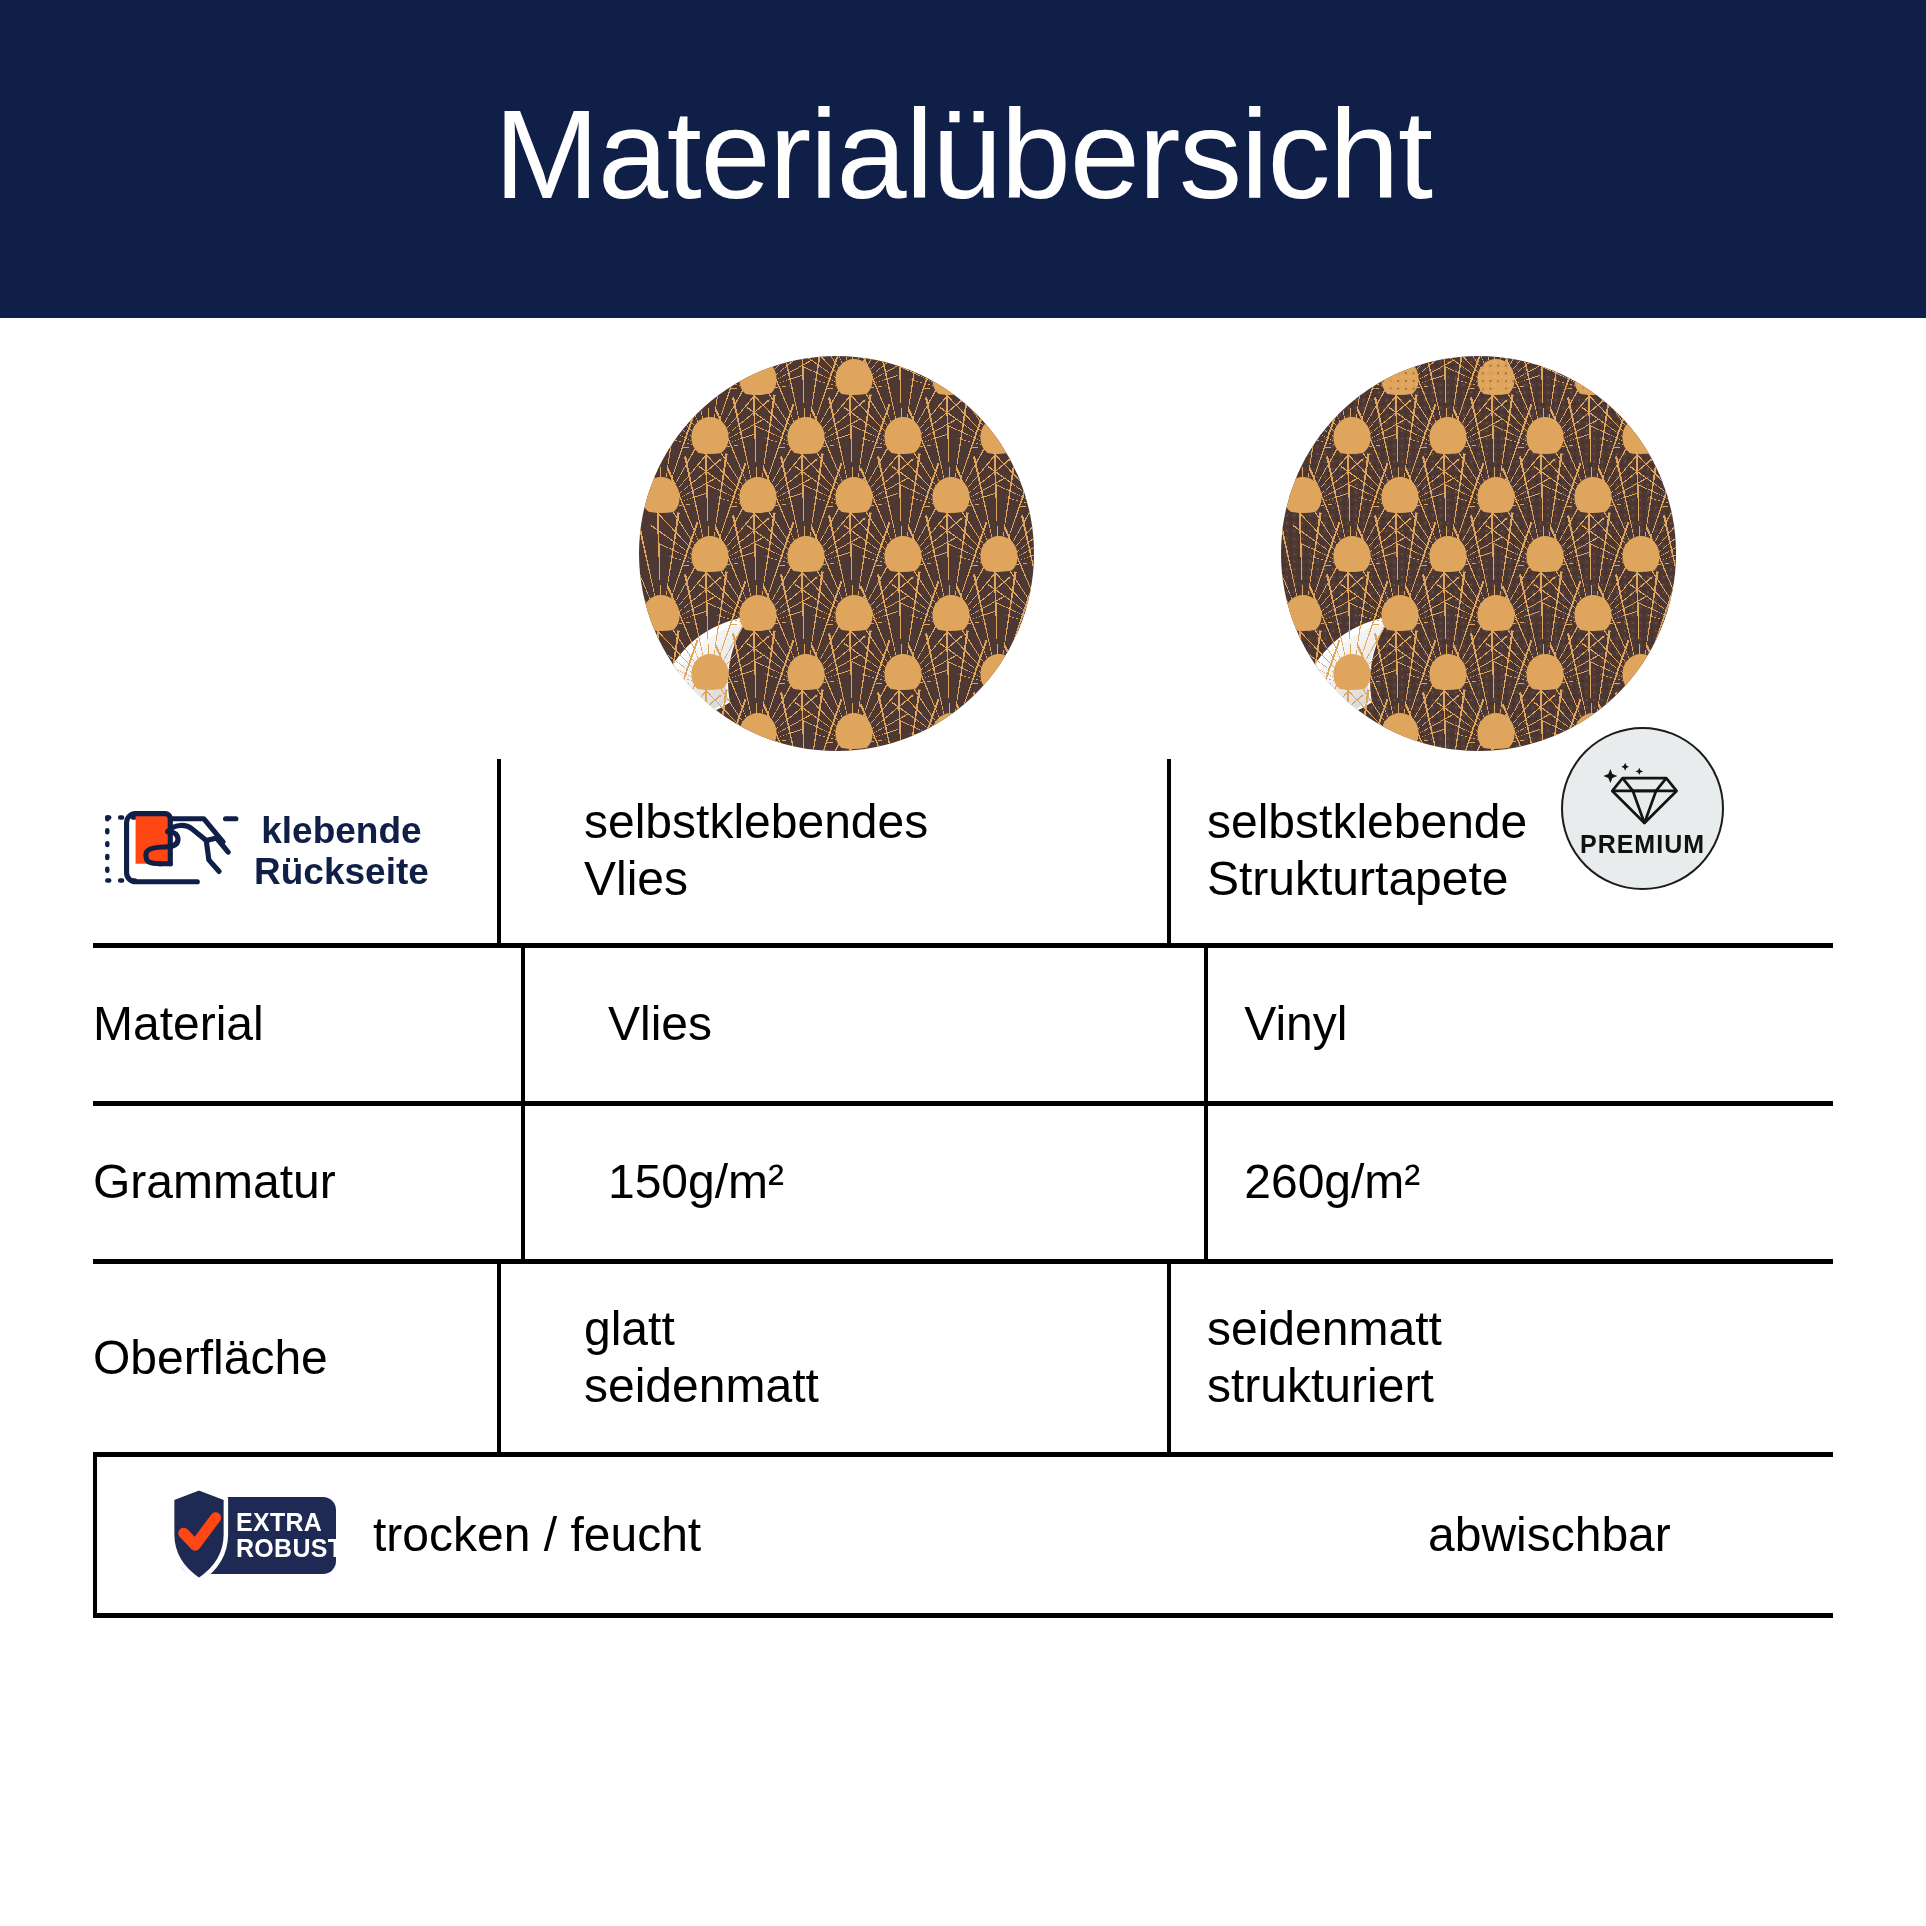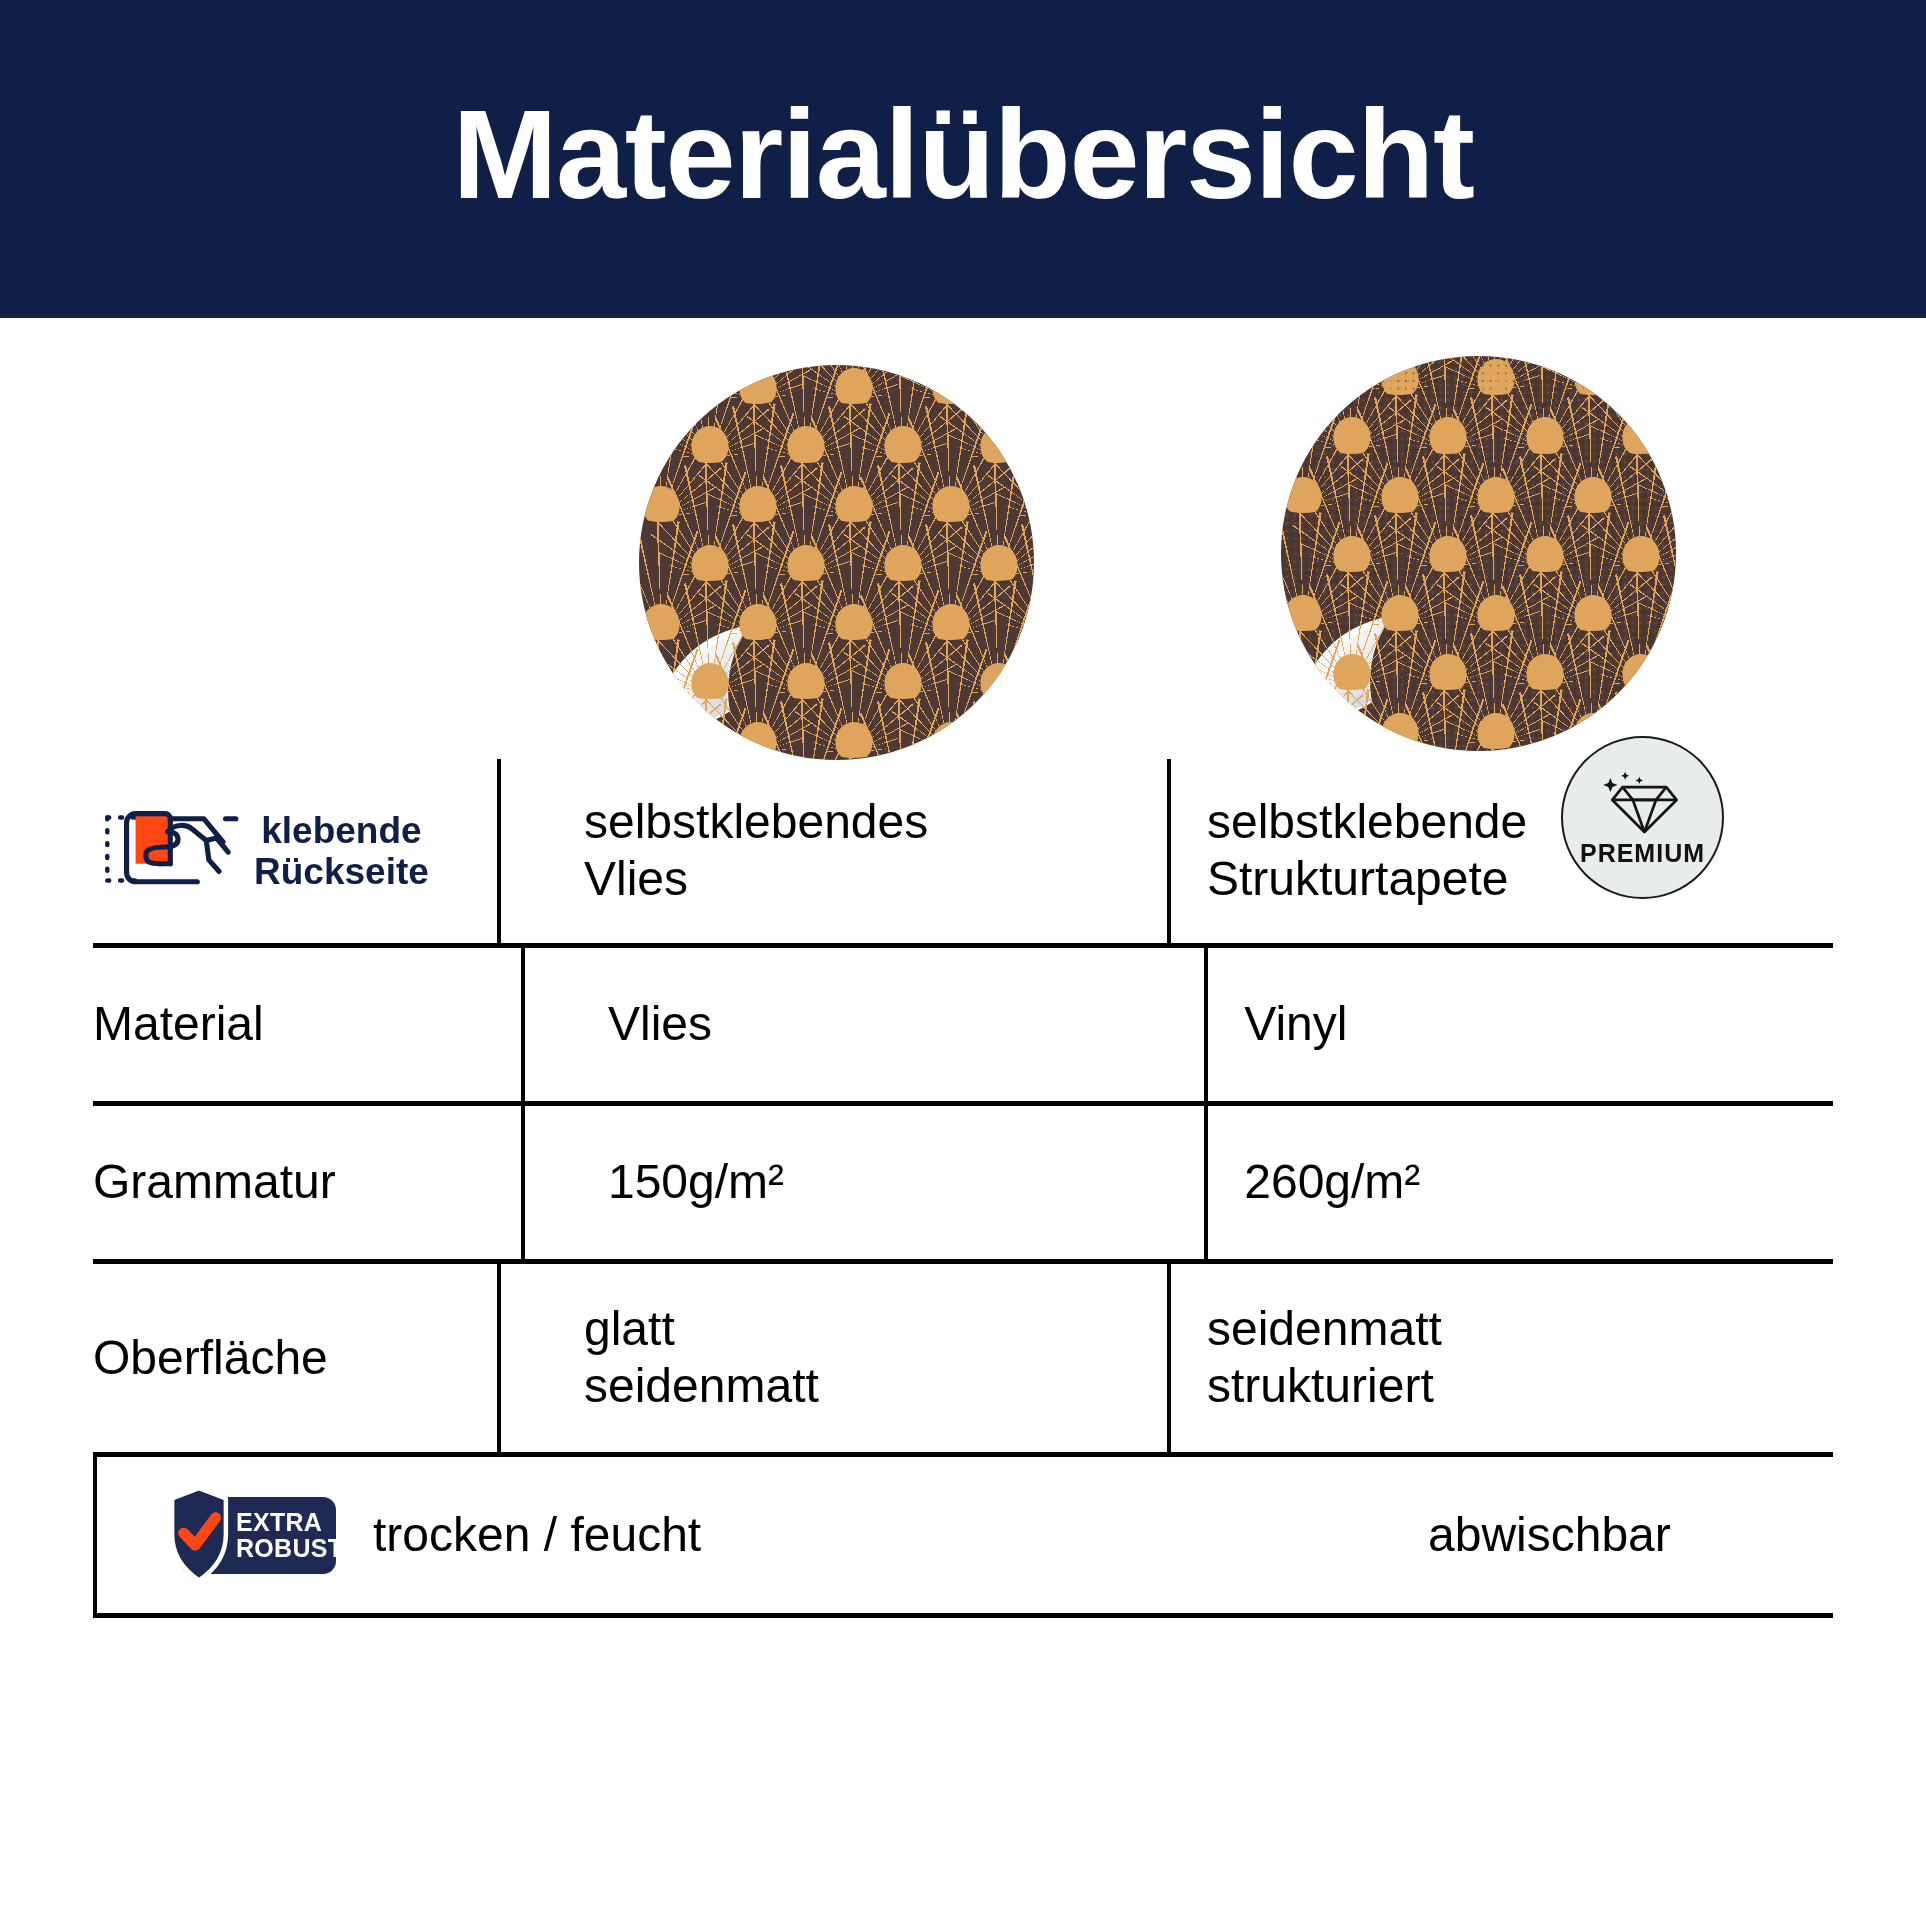--- a/index.html
+++ b/index.html
@@ -13,30 +13,30 @@
 
   
   .header{
     position:absolute;left:0;top:0;width:1926px;height:318px;
     background:#101F48;
     display:flex;align-items:center;justify-content:center;
   }
   .header-title{
     color:#ffffff;
     font-size:126px;
-    font-weight:bold;
+    font-weight:normal;
     letter-spacing:-1.3px;
     line-height:1;
     margin-top:-9px;
   }
   .swatch{
     position:absolute;
     width:395px;height:395px;
   }
-  .swatch.left{left:639px;top:365px;}
+  .swatch.left{left:639px;top:356px;}
   .swatch.right{left:1281px;top:356px;}
 
   .disc{
     position:absolute;left:0;top:0;width:395px;height:395px;
     border-radius:50%;
     overflow:hidden;
     background:#4E3833;
   }
   
   .fanlayer{

